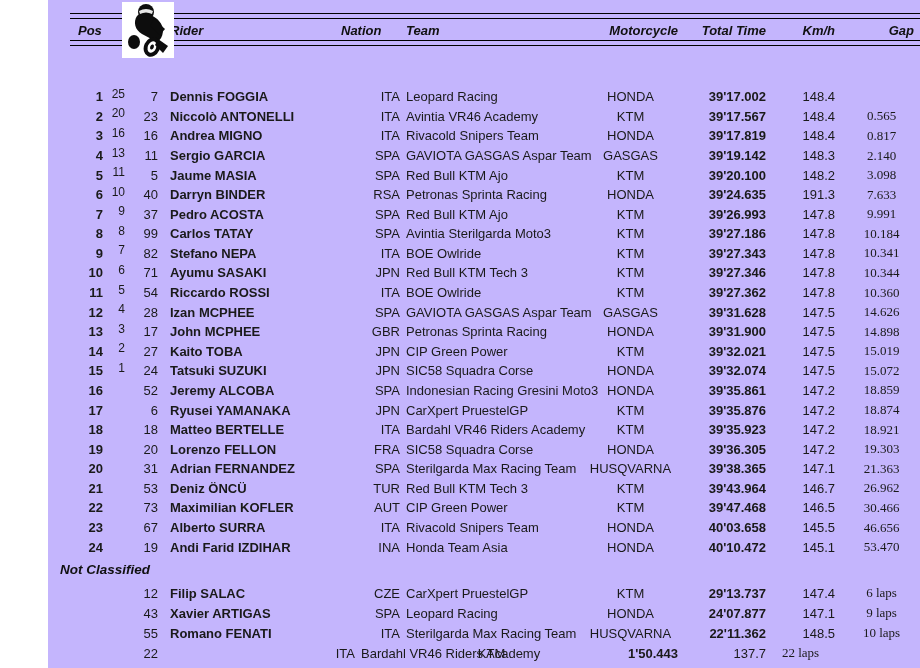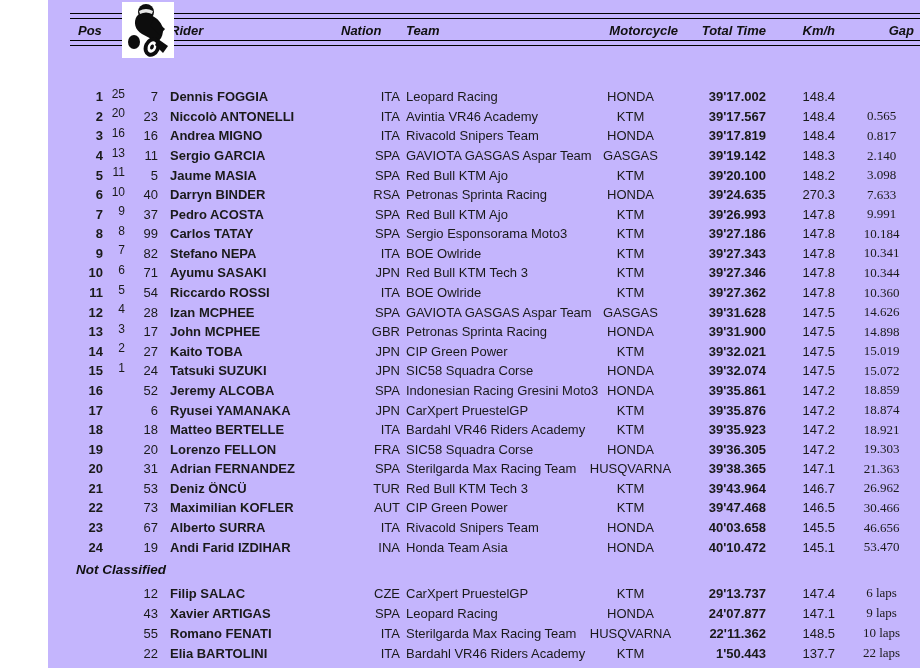--- a/index.html
+++ b/index.html
@@ -53,21 +53,21 @@
   .c-pts{text-align:right;font-size:12px;position:relative;top:-3px;padding-right:1px;}
   .c-num{text-align:right;}
   .c-rider{padding-left:12px;font-weight:bold;overflow:visible;}
   .c-nation{text-align:right;}
   .c-team{padding-left:6px;overflow:visible;}
   .c-moto{text-align:center;}
   .c-time{text-align:right;font-weight:bold;}
   .c-kmh{text-align:right;}
   .c-gap{text-align:center;font-family:Liberation Serif, serif;}
   .nc-heading{
-    position:absolute;left:28px;top:562px;
+    position:absolute;left:12px;top:562px;
     font-size:13.5px;font-weight:bold;font-style:italic;color:#111;
   }
 </style>
 </head>
 <body>
 
 <div class="page">
 
   <div class="rule-double rule-top"></div>
   <div class="header-row">
@@ -167,42 +167,42 @@
     </div>
       <div class="row">
       <div class="c-pos">6</div>
       <div class="c-pts">10</div>
       <div class="c-num">40</div>
       <div class="c-rider">Darryn BINDER</div>
       <div class="c-nation">RSA</div>
       <div class="c-team">Petronas Sprinta Racing</div>
       <div class="c-moto">HONDA</div>
       <div class="c-time">39'24.635</div>
-      <div class="c-kmh">270.3</div>
+      <div class="c-kmh">191.3</div>
       <div class="c-gap">7.633</div>
     </div>
       <div class="row">
       <div class="c-pos">7</div>
       <div class="c-pts">9</div>
       <div class="c-num">37</div>
       <div class="c-rider">Pedro ACOSTA</div>
       <div class="c-nation">SPA</div>
       <div class="c-team">Red Bull KTM Ajo</div>
       <div class="c-moto">KTM</div>
       <div class="c-time">39'26.993</div>
       <div class="c-kmh">147.8</div>
       <div class="c-gap">9.991</div>
     </div>
       <div class="row">
       <div class="c-pos">8</div>
       <div class="c-pts">8</div>
       <div class="c-num">99</div>
       <div class="c-rider">Carlos TATAY</div>
       <div class="c-nation">SPA</div>
-      <div class="c-team">Sergio Esponsorama Moto3</div>
+      <div class="c-team">Avintia Sterilgarda Moto3</div>
       <div class="c-moto">KTM</div>
       <div class="c-time">39'27.186</div>
       <div class="c-kmh">147.8</div>
       <div class="c-gap">10.184</div>
     </div>
       <div class="row">
       <div class="c-pos">9</div>
       <div class="c-pts">7</div>
       <div class="c-num">82</div>
       <div class="c-rider">Stefano NEPA</div>
@@ -430,21 +430,20 @@
       <div class="c-team">Sterilgarda Max Racing Team</div>
       <div class="c-moto">HUSQVARNA</div>
       <div class="c-time">22'11.362</div>
       <div class="c-kmh">148.5</div>
       <div class="c-gap">10 laps</div>
     </div>
       <div class="row">
       <div class="c-pos"></div>
       <div class="c-pts"></div>
       <div class="c-num">22</div>
-      <div class="c-rider">Elia BARTOLINI</div>
       <div class="c-nation">ITA</div>
       <div class="c-team">Bardahl VR46 Riders Academy</div>
       <div class="c-moto">KTM</div>
       <div class="c-time">1'50.443</div>
       <div class="c-kmh">137.7</div>
       <div class="c-gap">22 laps</div>
     </div>
     </div>
 
 </div>

